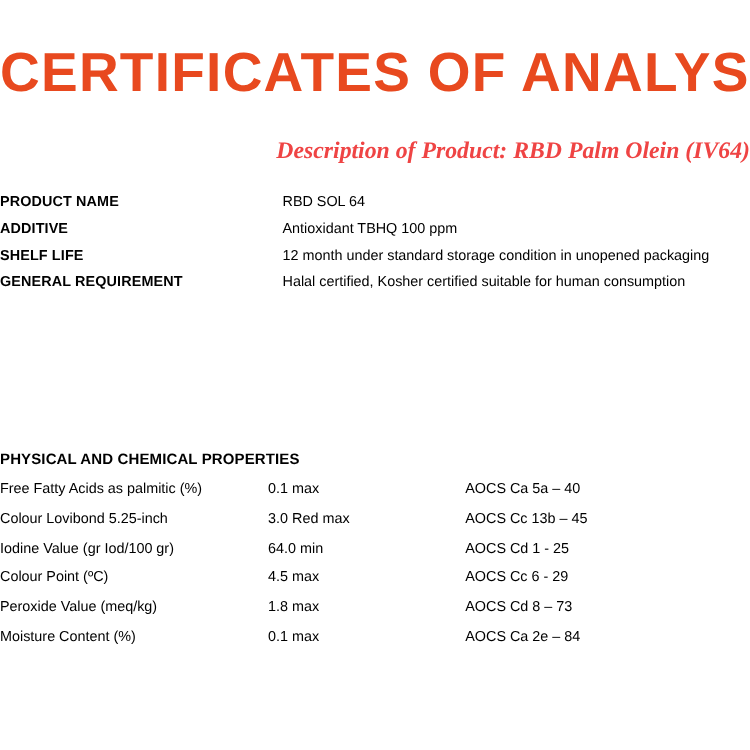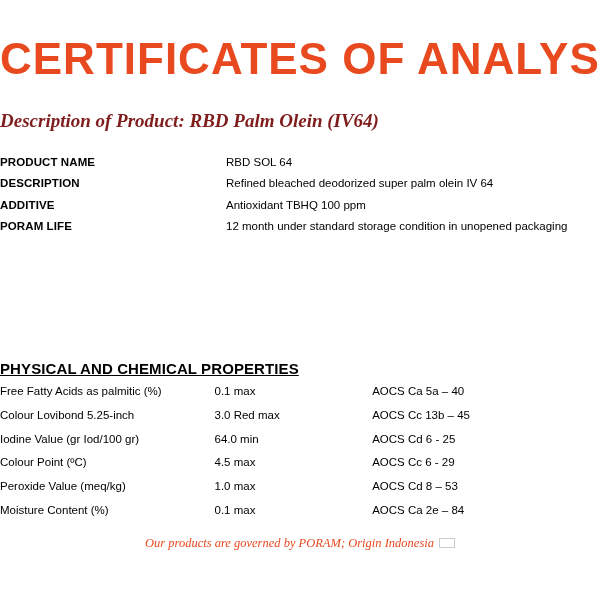--- a/index.html
+++ b/index.html
@@ -33,25 +33,25 @@
     color: #E8491F;
     white-space: nowrap;
     overflow: visible;
     font-family: "Liberation Sans", sans-serif;
   }
   .doc-subtitle {
     position: absolute;
     top: 110px;
     left: 0;
     width: 600px;
-    text-align: left;
+    text-align: right;
     font-style: italic;
     font-weight: bold;
     font-size: 19px;
-    color: #7f1d1d;
+    color: #ef4444;
     font-family: "Liberation Serif", serif;
   }
   .spec-table {
     position: absolute;
     top: 152px;
     left: 0px;
     width: 600px;
     border-collapse: collapse;
   }
   .spec-table td {
@@ -67,23 +67,22 @@
     letter-spacing: 0.1px;
     margin-left: 34px;
   }
   .spec-value {
     font-size: 11.5px;
   }
   .section-heading {
     position: absolute;
     top: 360px;
     left: 0px;
-    font-size: 15px;
-    font-weight: bold;
-    text-decoration: underline;
+    font-size: 12px;
+    font-weight: bold;
     letter-spacing: 0.1px;
   }
   .props-table {
     position: absolute;
     top: 381px;
     left: 0px;
     width: 568px;
     border-collapse: collapse;
   }
   .props-table td {
@@ -144,30 +143,30 @@
 
   <div class="doc-subtitle">Description of Product: RBD Palm Olein (IV64)</div>
 
   <table class="spec-table">
     <tbody>
       <tr>
         <td class="spec-label">PRODUCT NAME</td>
         <td class="spec-value">RBD SOL 64</td>
       </tr>
       <tr>
-        <td class="spec-label">DESCRIPTION</td>
-        <td class="spec-value">Refined bleached deodorized super palm olein IV 64</td>
-      </tr>
-      <tr>
         <td class="spec-label">ADDITIVE</td>
         <td class="spec-value">Antioxidant TBHQ 100 ppm</td>
       </tr>
       <tr>
-        <td class="spec-label">PORAM LIFE</td>
+        <td class="spec-label">SHELF LIFE</td>
         <td class="spec-value">12 month under standard storage condition in unopened packaging</td>
+      </tr>
+      <tr>
+        <td class="spec-label">GENERAL REQUIREMENT</td>
+        <td class="spec-value">Halal certified, Kosher certified suitable for human consumption</td>
       </tr>
     </tbody>
   </table>
 
   <div class="section-heading">PHYSICAL AND CHEMICAL PROPERTIES</div>
 
   <table class="props-table">
     <tbody>
       <tr>
         <td class="prop-name">Free Fatty Acids as palmitic (%)</td>
@@ -175,37 +174,34 @@
         <td class="prop-method">AOCS Ca 5a – 40</td>
       </tr>
       <tr>
         <td class="prop-name">Colour Lovibond 5.25-inch</td>
         <td class="prop-spec">3.0 Red max</td>
         <td class="prop-method">AOCS Cc 13b – 45</td>
       </tr>
       <tr>
         <td class="prop-name">Iodine Value (gr Iod/100 gr)</td>
         <td class="prop-spec">64.0 min</td>
-        <td class="prop-method">AOCS Cd 6 - 25</td>
+        <td class="prop-method">AOCS Cd 1 - 25</td>
       </tr>
       <tr>
         <td class="prop-name">Colour Point (ºC)</td>
         <td class="prop-spec">4.5 max</td>
         <td class="prop-method">AOCS Cc 6 - 29</td>
       </tr>
       <tr>
         <td class="prop-name">Peroxide Value (meq/kg)</td>
-        <td class="prop-spec">1.0 max</td>
-        <td class="prop-method">AOCS Cd 8 – 53</td>
+        <td class="prop-spec">1.8 max</td>
+        <td class="prop-method">AOCS Cd 8 – 73</td>
       </tr>
       <tr>
         <td class="prop-name">Moisture Content (%)</td>
         <td class="prop-spec">0.1 max</td>
         <td class="prop-method">AOCS Ca 2e – 84</td>
       </tr>
     </tbody>
   </table>
 
-  <div class="footer-note">
-    <span>Our products are governed by PORAM; Origin Indonesia</span><span class="flag"><span class="flag-top"></span><span class="flag-bottom"></span></span>
-  </div>
 
 </div>
 
 </body></html>

